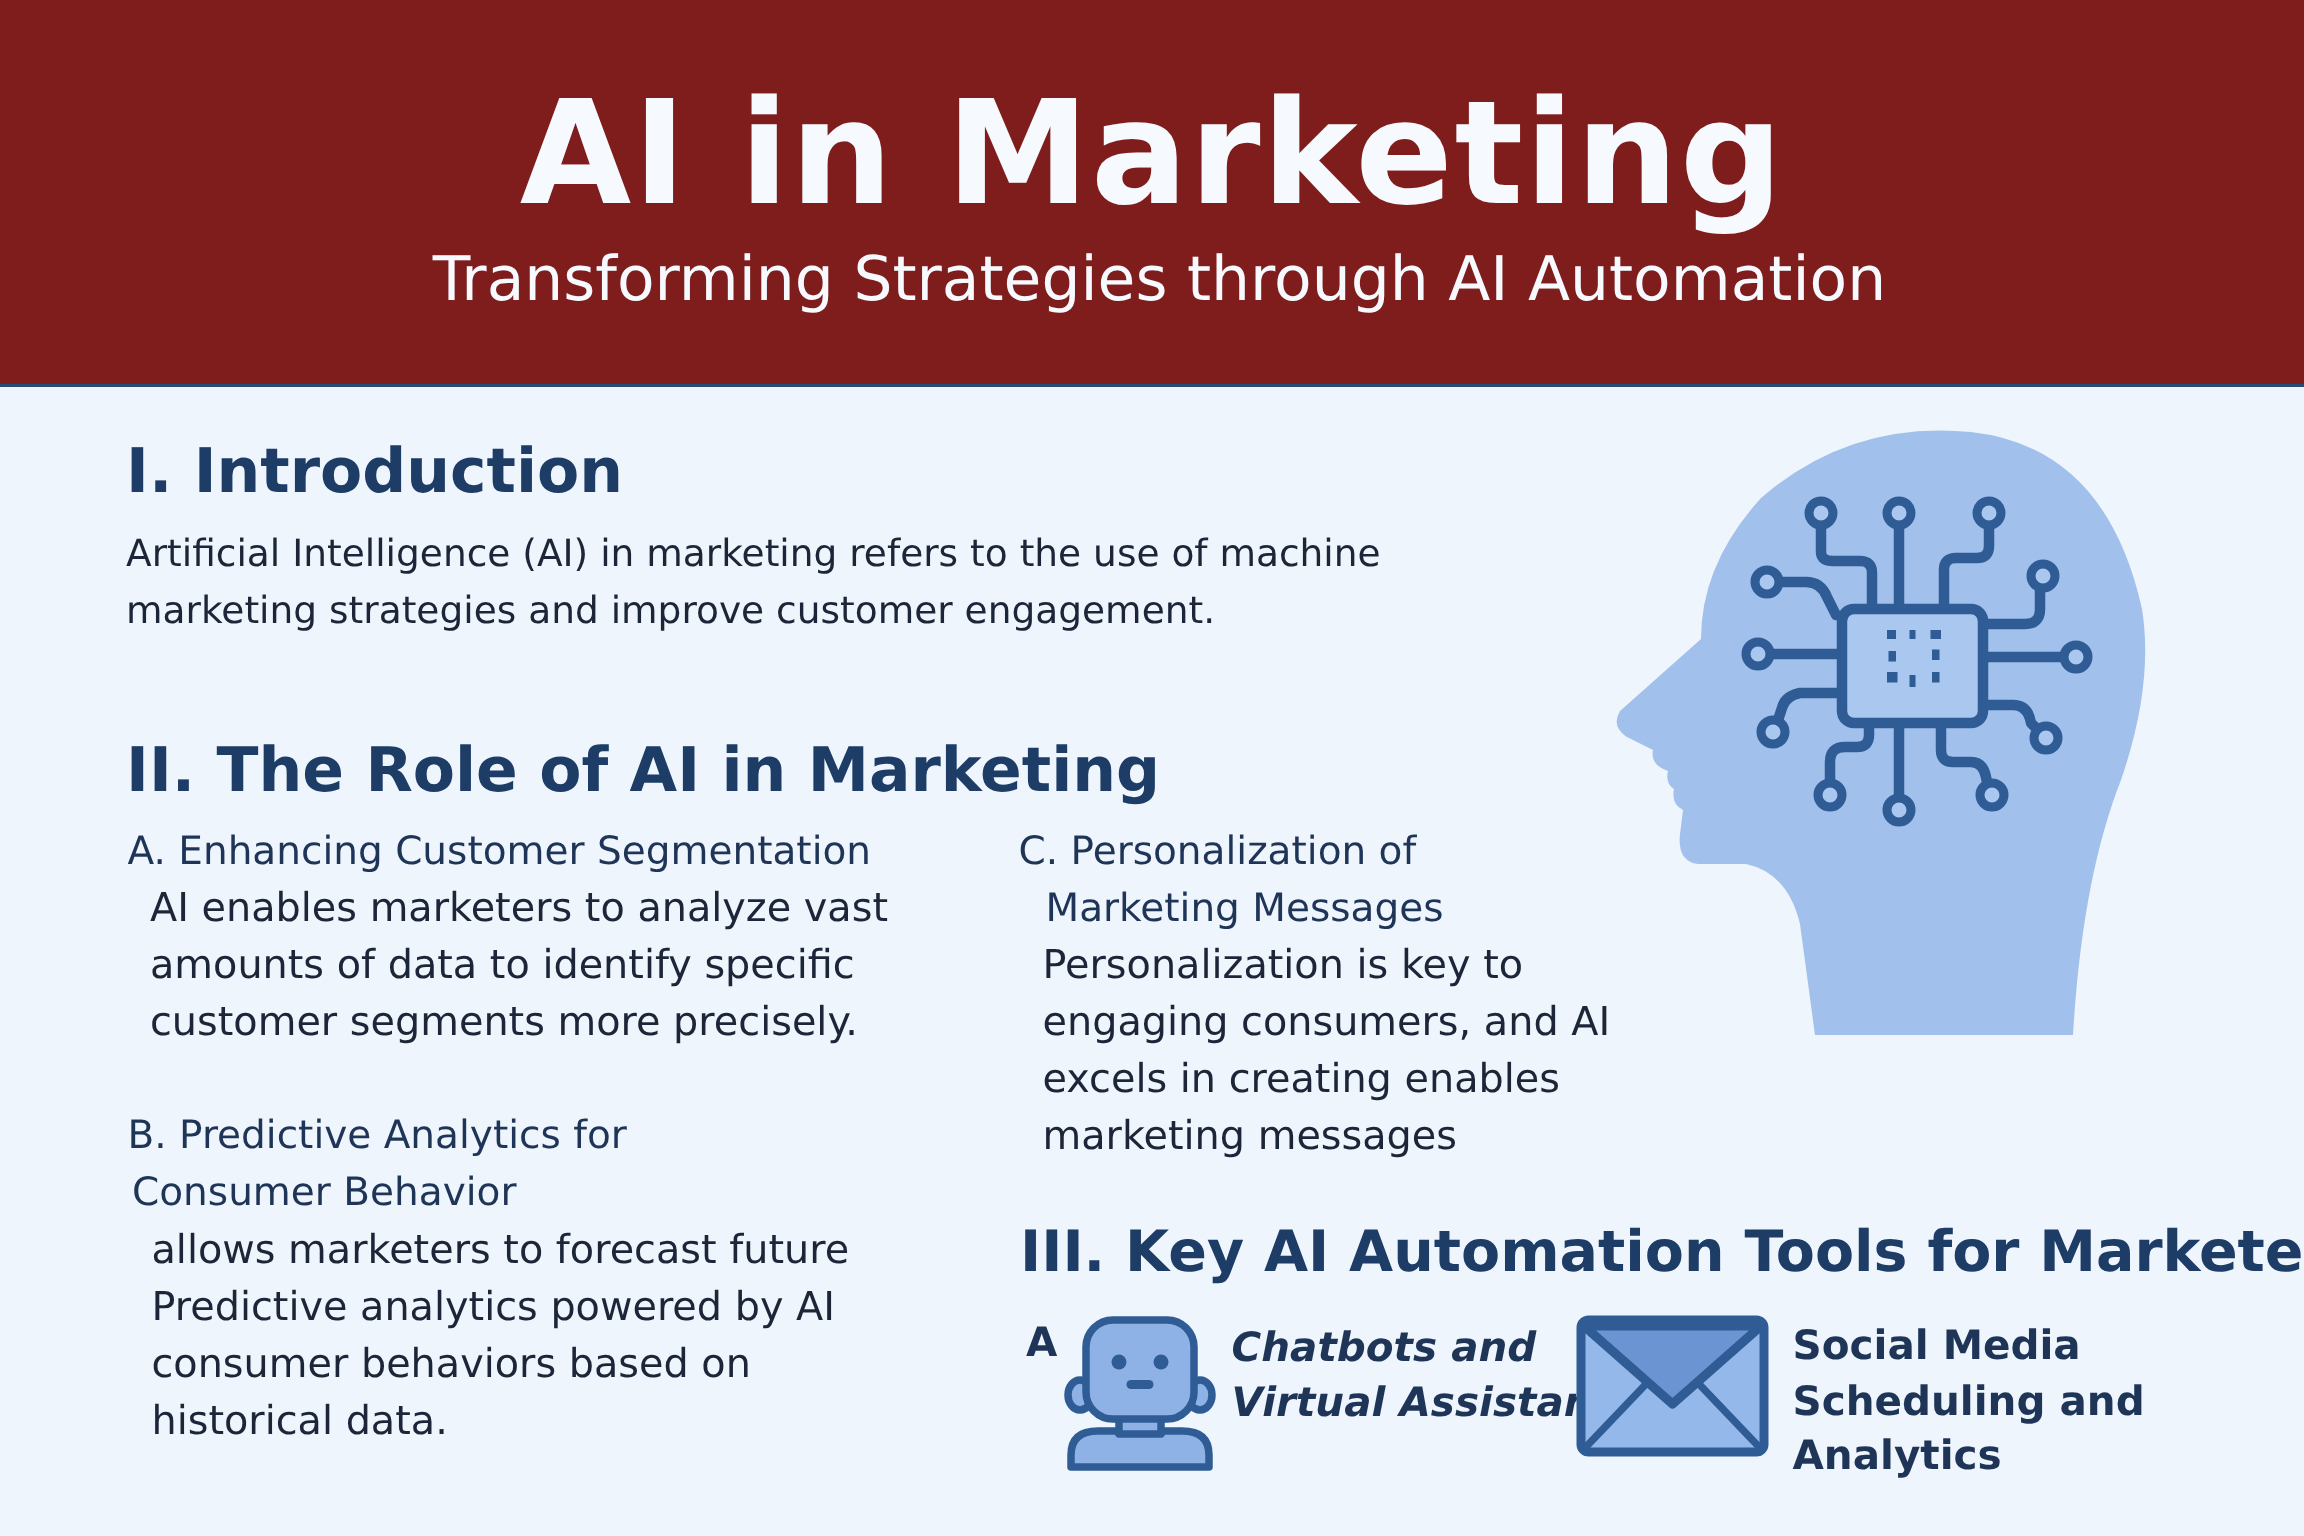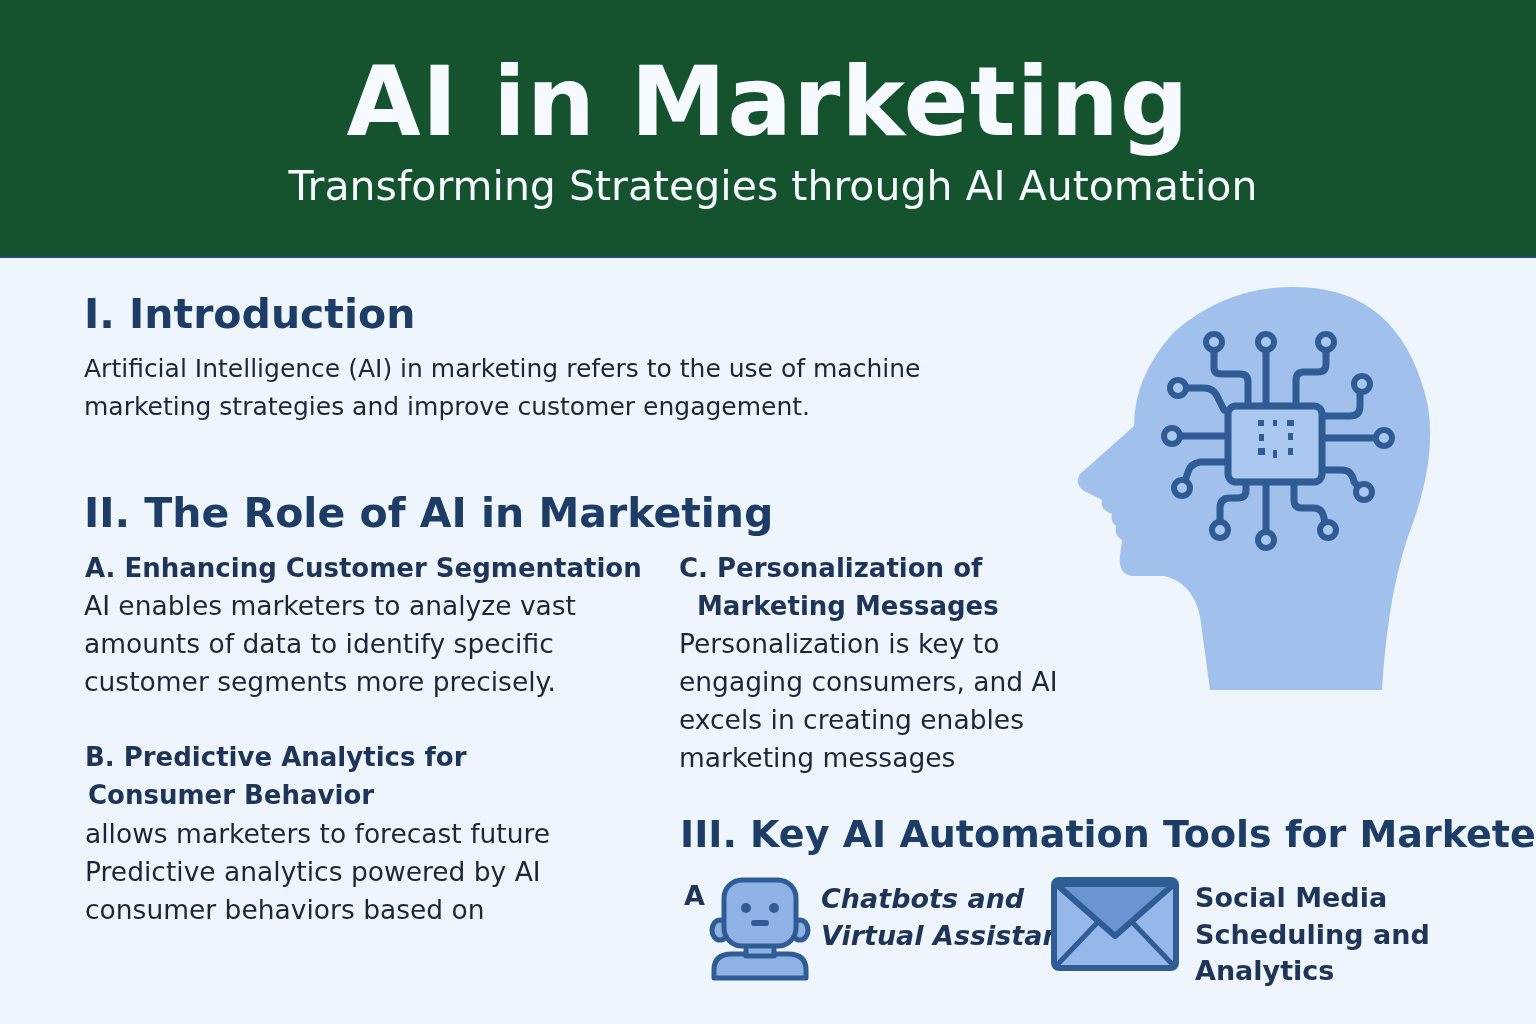--- a/index.html
+++ b/index.html
@@ -5,21 +5,21 @@
     html, body { margin: 0; padding: 0; }
     body {
       width: 1536px; height: 1024px; overflow: hidden;
       background: #eff5fc;
       font-family: "Liberation Sans", "DejaVu Sans", sans-serif;
       color: #1c2b45;
       position: relative;
     }
     .header {
       position: absolute; left: 0; top: 0; width: 1536px; height: 256px;
-      background: #14532d;
+      background: #7f1d1d;
       border-bottom: 2px solid #274a75;
     }
     .title {
       position: absolute; left: 0; width: 1536px; top: 46px;
       text-align: center; color: #f6f9fd;
       font-size: 96px; font-weight: bold; letter-spacing: 1px;
       font-family: "DejaVu Sans", sans-serif;
     }
     .subtitle {
       position: absolute; left: 0; width: 1526px; top: 162px;
@@ -31,27 +31,27 @@
       font-size: 41px; font-family: "DejaVu Sans", sans-serif;
       white-space: nowrap; margin: 0; text-align: center;
     }
     .body {
       position: absolute; color: #1c2638;
       font-size: 25px; line-height: 37.5px;
       font-family: "DejaVu Sans", sans-serif;
       white-space: nowrap;
     }
     .h2 {
-      position: absolute; color: #1f3558; font-weight: bold;
+      position: absolute; color: #1f3558; font-weight: normal;
       font-size: 26px; line-height: 38px;
       font-family: "DejaVu Sans", sans-serif;
       white-space: nowrap;
     }
     .h2 .indent { display: block; padding-left: 18px; }
-    .body-lg { font-size: 26.5px; line-height: 38px; }
+    .body-lg { font-size: 26.5px; line-height: 38px; margin-left: 16px; }
     .head-art { position: absolute; left: 1074px; top: 286px; width: 362px; height: 404px; }
     .tool-letter {
       position: absolute; left: 684px; top: 880px;
       font-size: 27px; font-weight: bold; color: #1f3558;
       font-family: "DejaVu Sans", sans-serif;
     }
     .tool-label {
       position: absolute; color: #1f3558; font-weight: bold;
       font-size: 27px; line-height: 36.5px;
       font-family: "DejaVu Sans", sans-serif; white-space: nowrap;
@@ -83,20 +83,21 @@
 </div>
 
 <div class="h2" style="left:85px; top:738px;">
   <span>B. Predictive Analytics for</span>
   <span class="indent" style="padding-left:3px;">Consumer Behavior</span>
 </div>
 <div class="body body-lg" style="left:85px; top:815px;">
   <div>allows marketers to forecast future</div>
   <div>Predictive analytics powered by AI</div>
   <div>consumer behaviors based on</div>
+  <div>historical data.</div>
 </div>
 
 <div class="h2" style="left:679px; top:549px;">
   <span>C. Personalization of</span>
   <span class="indent">Marketing Messages</span>
 </div>
 <div class="body body-lg" style="left:679px; top:625px;">
   <div>Personalization is key to</div>
   <div>engaging consumers, and AI</div>
   <div>excels in creating enables</div>

